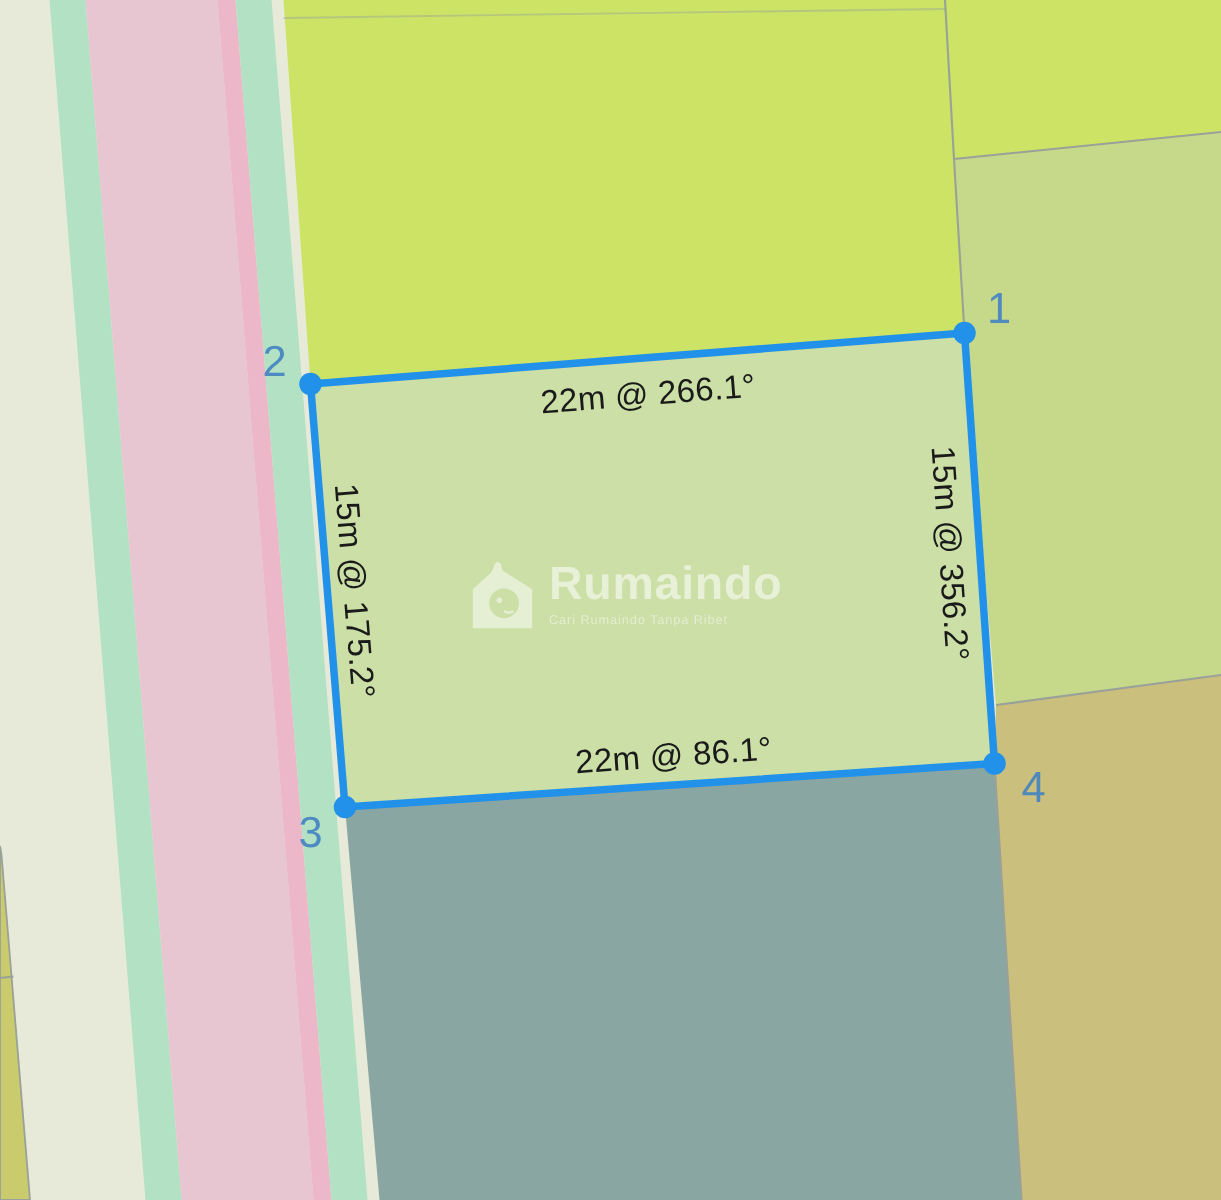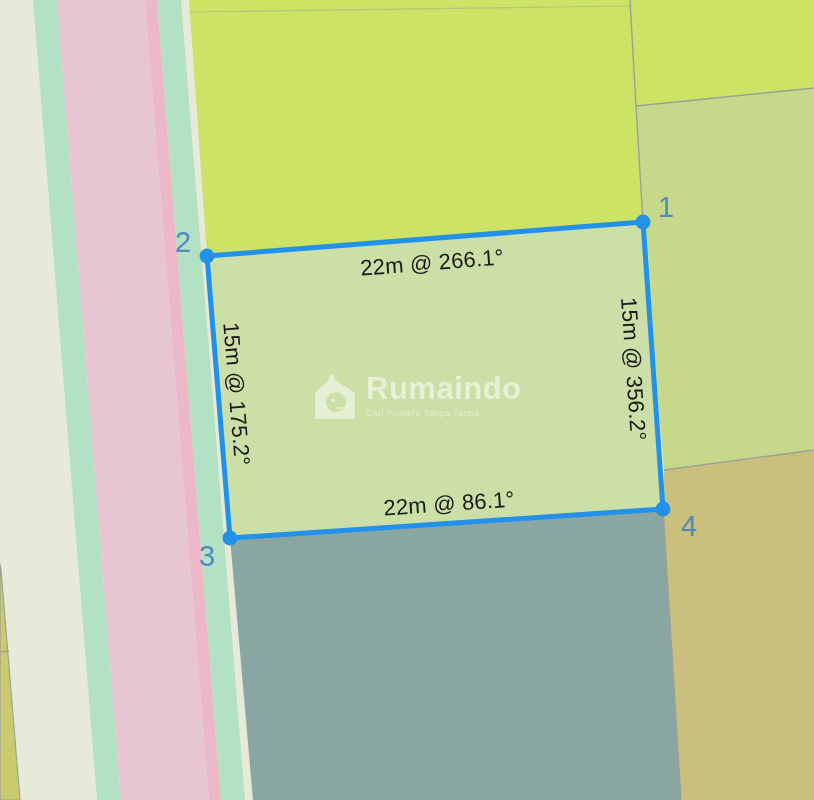--- a/index.html
+++ b/index.html
@@ -105,21 +105,21 @@
 
   <div class="watermark">
     <svg class="wm-icon" viewBox="0 0 48 48">
       <path d="M5 45 V20 L17 9 L19 4 Q21 1 23 4 L24 8 L43 20 V45 Z" fill="#ffffff"></path>
       <circle cx="25" cy="29" r="9.5" fill="var(--parcel-fill)"></circle>
       <circle cx="22" cy="27" r="1.8" fill="#ffffff"></circle>
       <path d="M25 34 q3 2 6 0" stroke="#ffffff" stroke-width="1.6" fill="none"></path>
     </svg>
     <div class="wm-text">
       <div class="wm-brand">Rumaindo</div>
-      <div class="wm-tagline">Cari Properti Tanpa Tanpa</div>
+      <div class="wm-tagline">Cari Rumaindo Tanpa Ribet</div>
     </div>
   </div>
 
   <div class="map-label rot" style="left:432px;top:263px;--r:-4.5deg">22m @ 266.1°</div>
   <div class="map-label rot" style="left:633px;top:369px;--r:86deg">15m @ 356.2°</div>
   <div class="map-label rot" style="left:449px;top:504px;--r:-4deg">22m @ 86.1°</div>
   <div class="map-label rot" style="left:236px;top:394px;--r:85.3deg">15m @ 175.2°</div>
 
   <div class="corner-num rot" style="left:666px;top:207px;--r:0deg">1</div>
   <div class="corner-num rot" style="left:183px;top:242px;--r:0deg">2</div>

